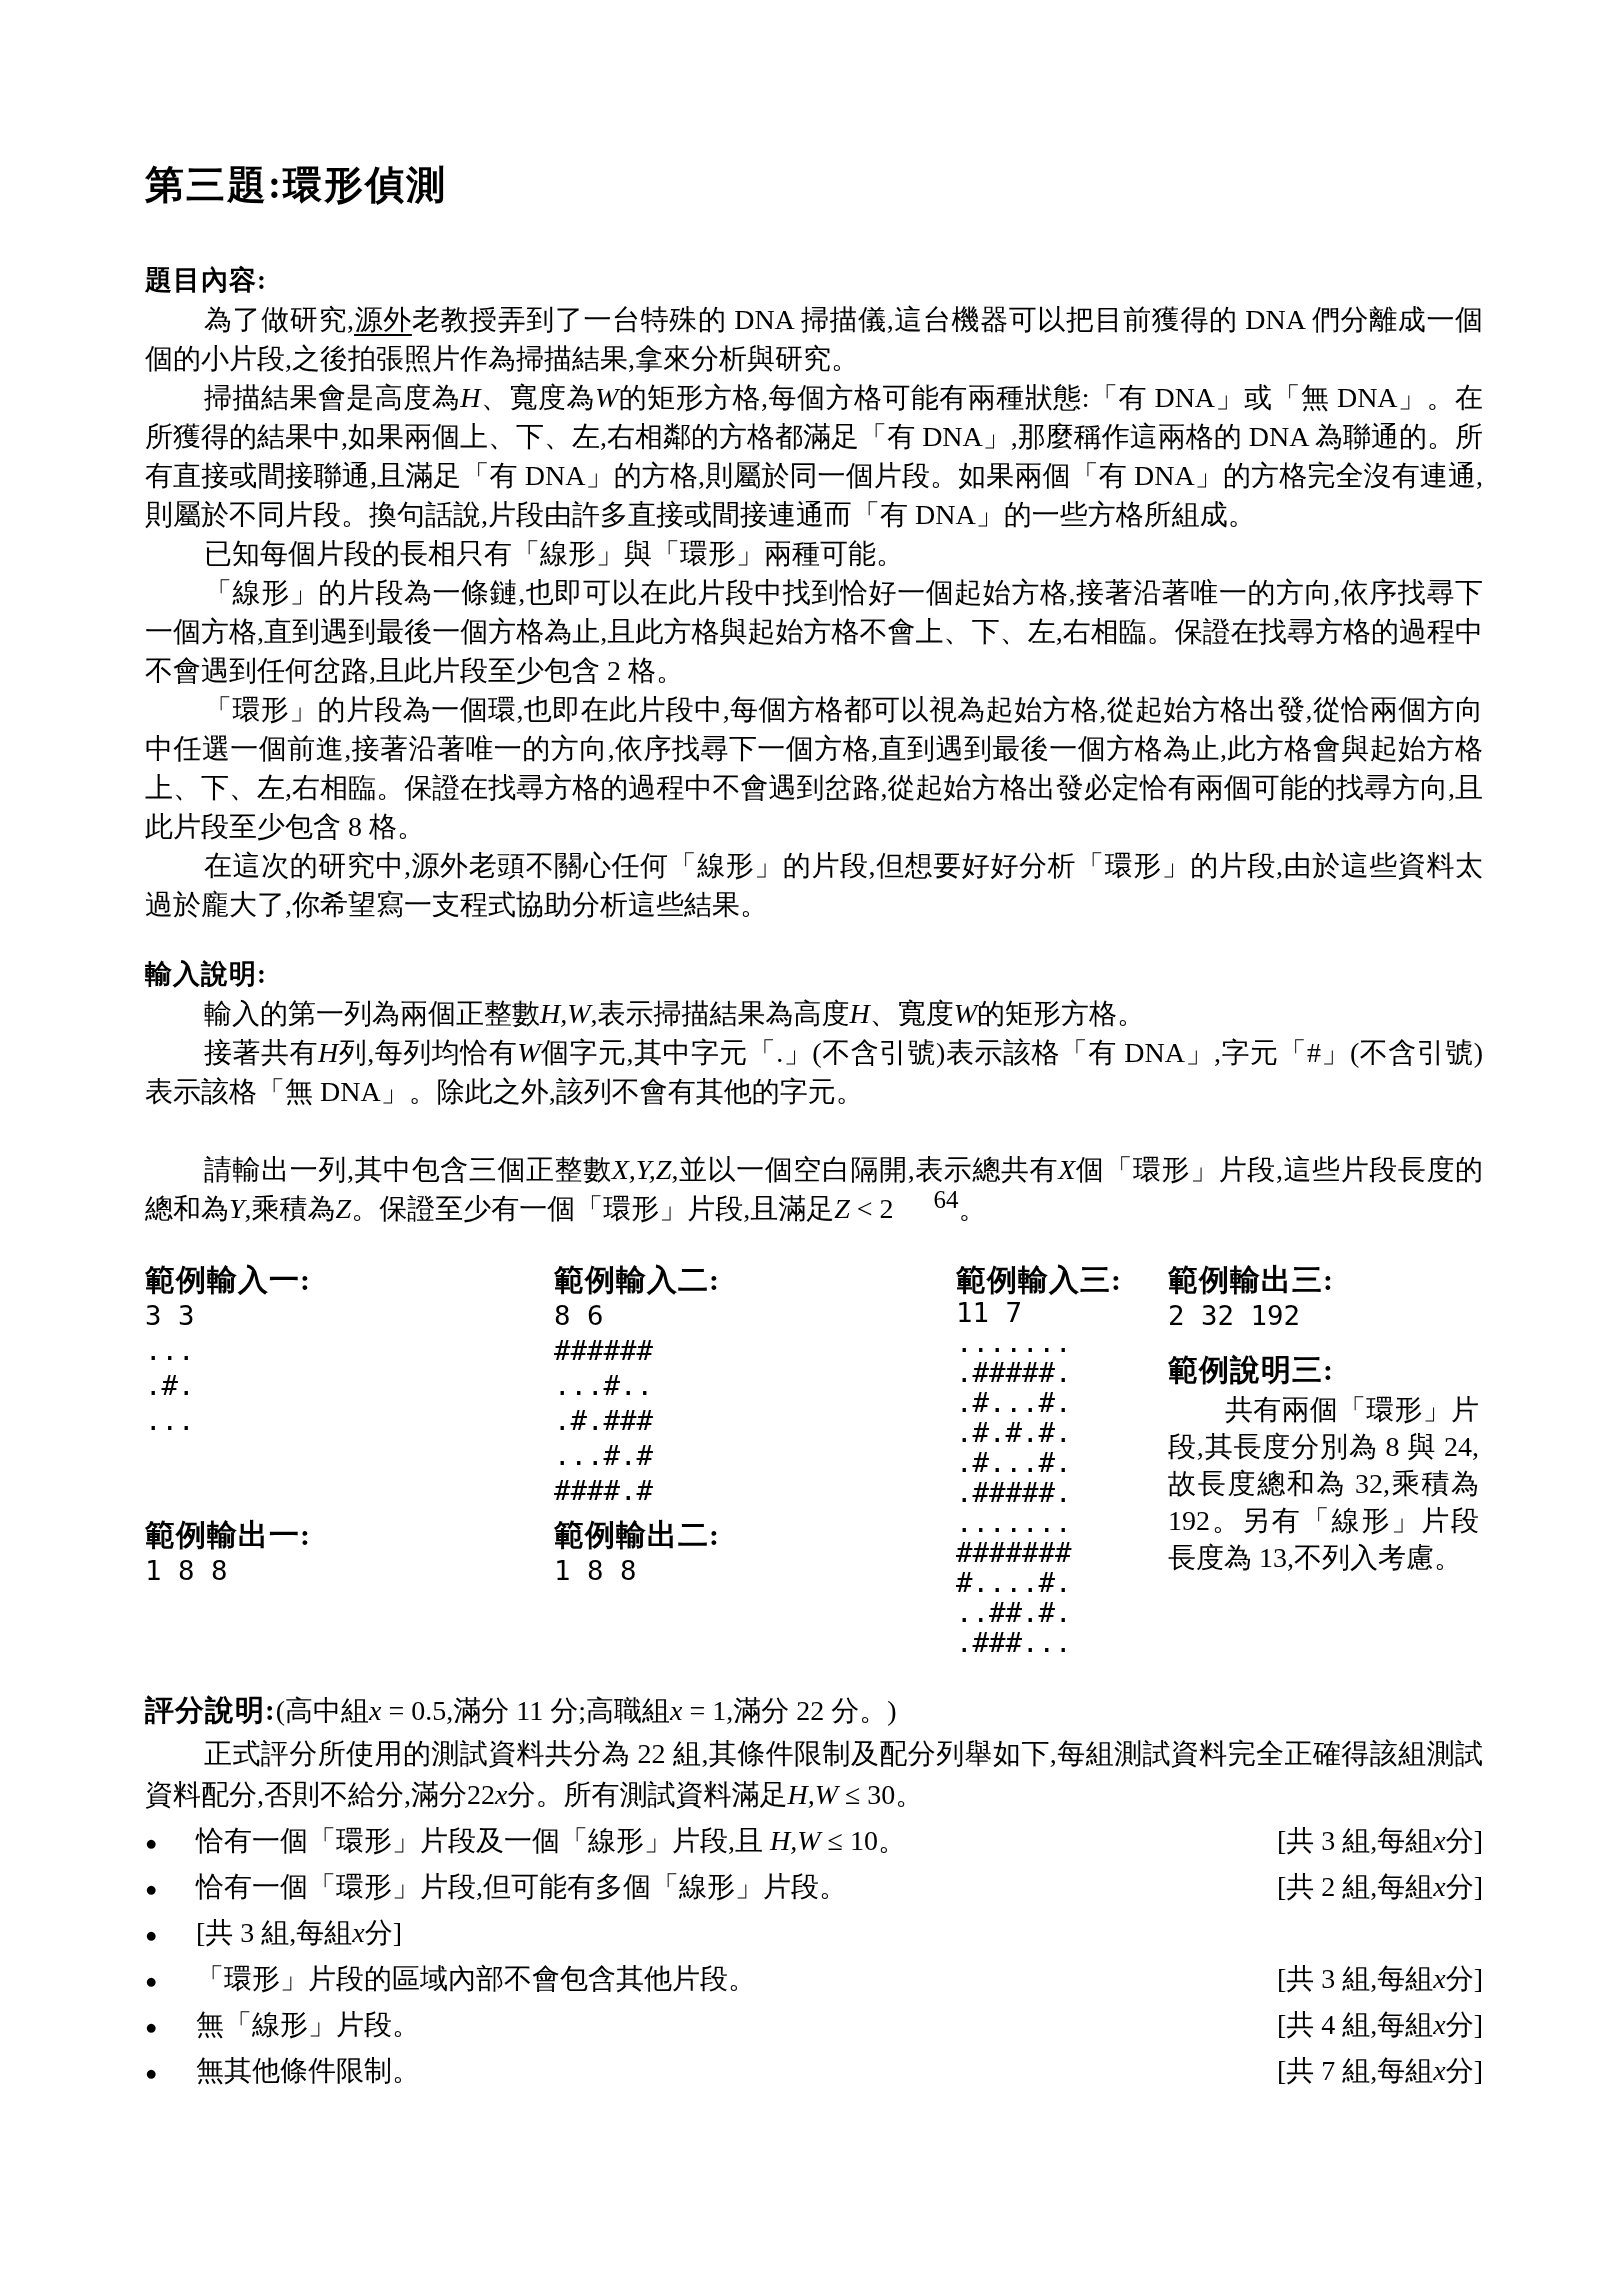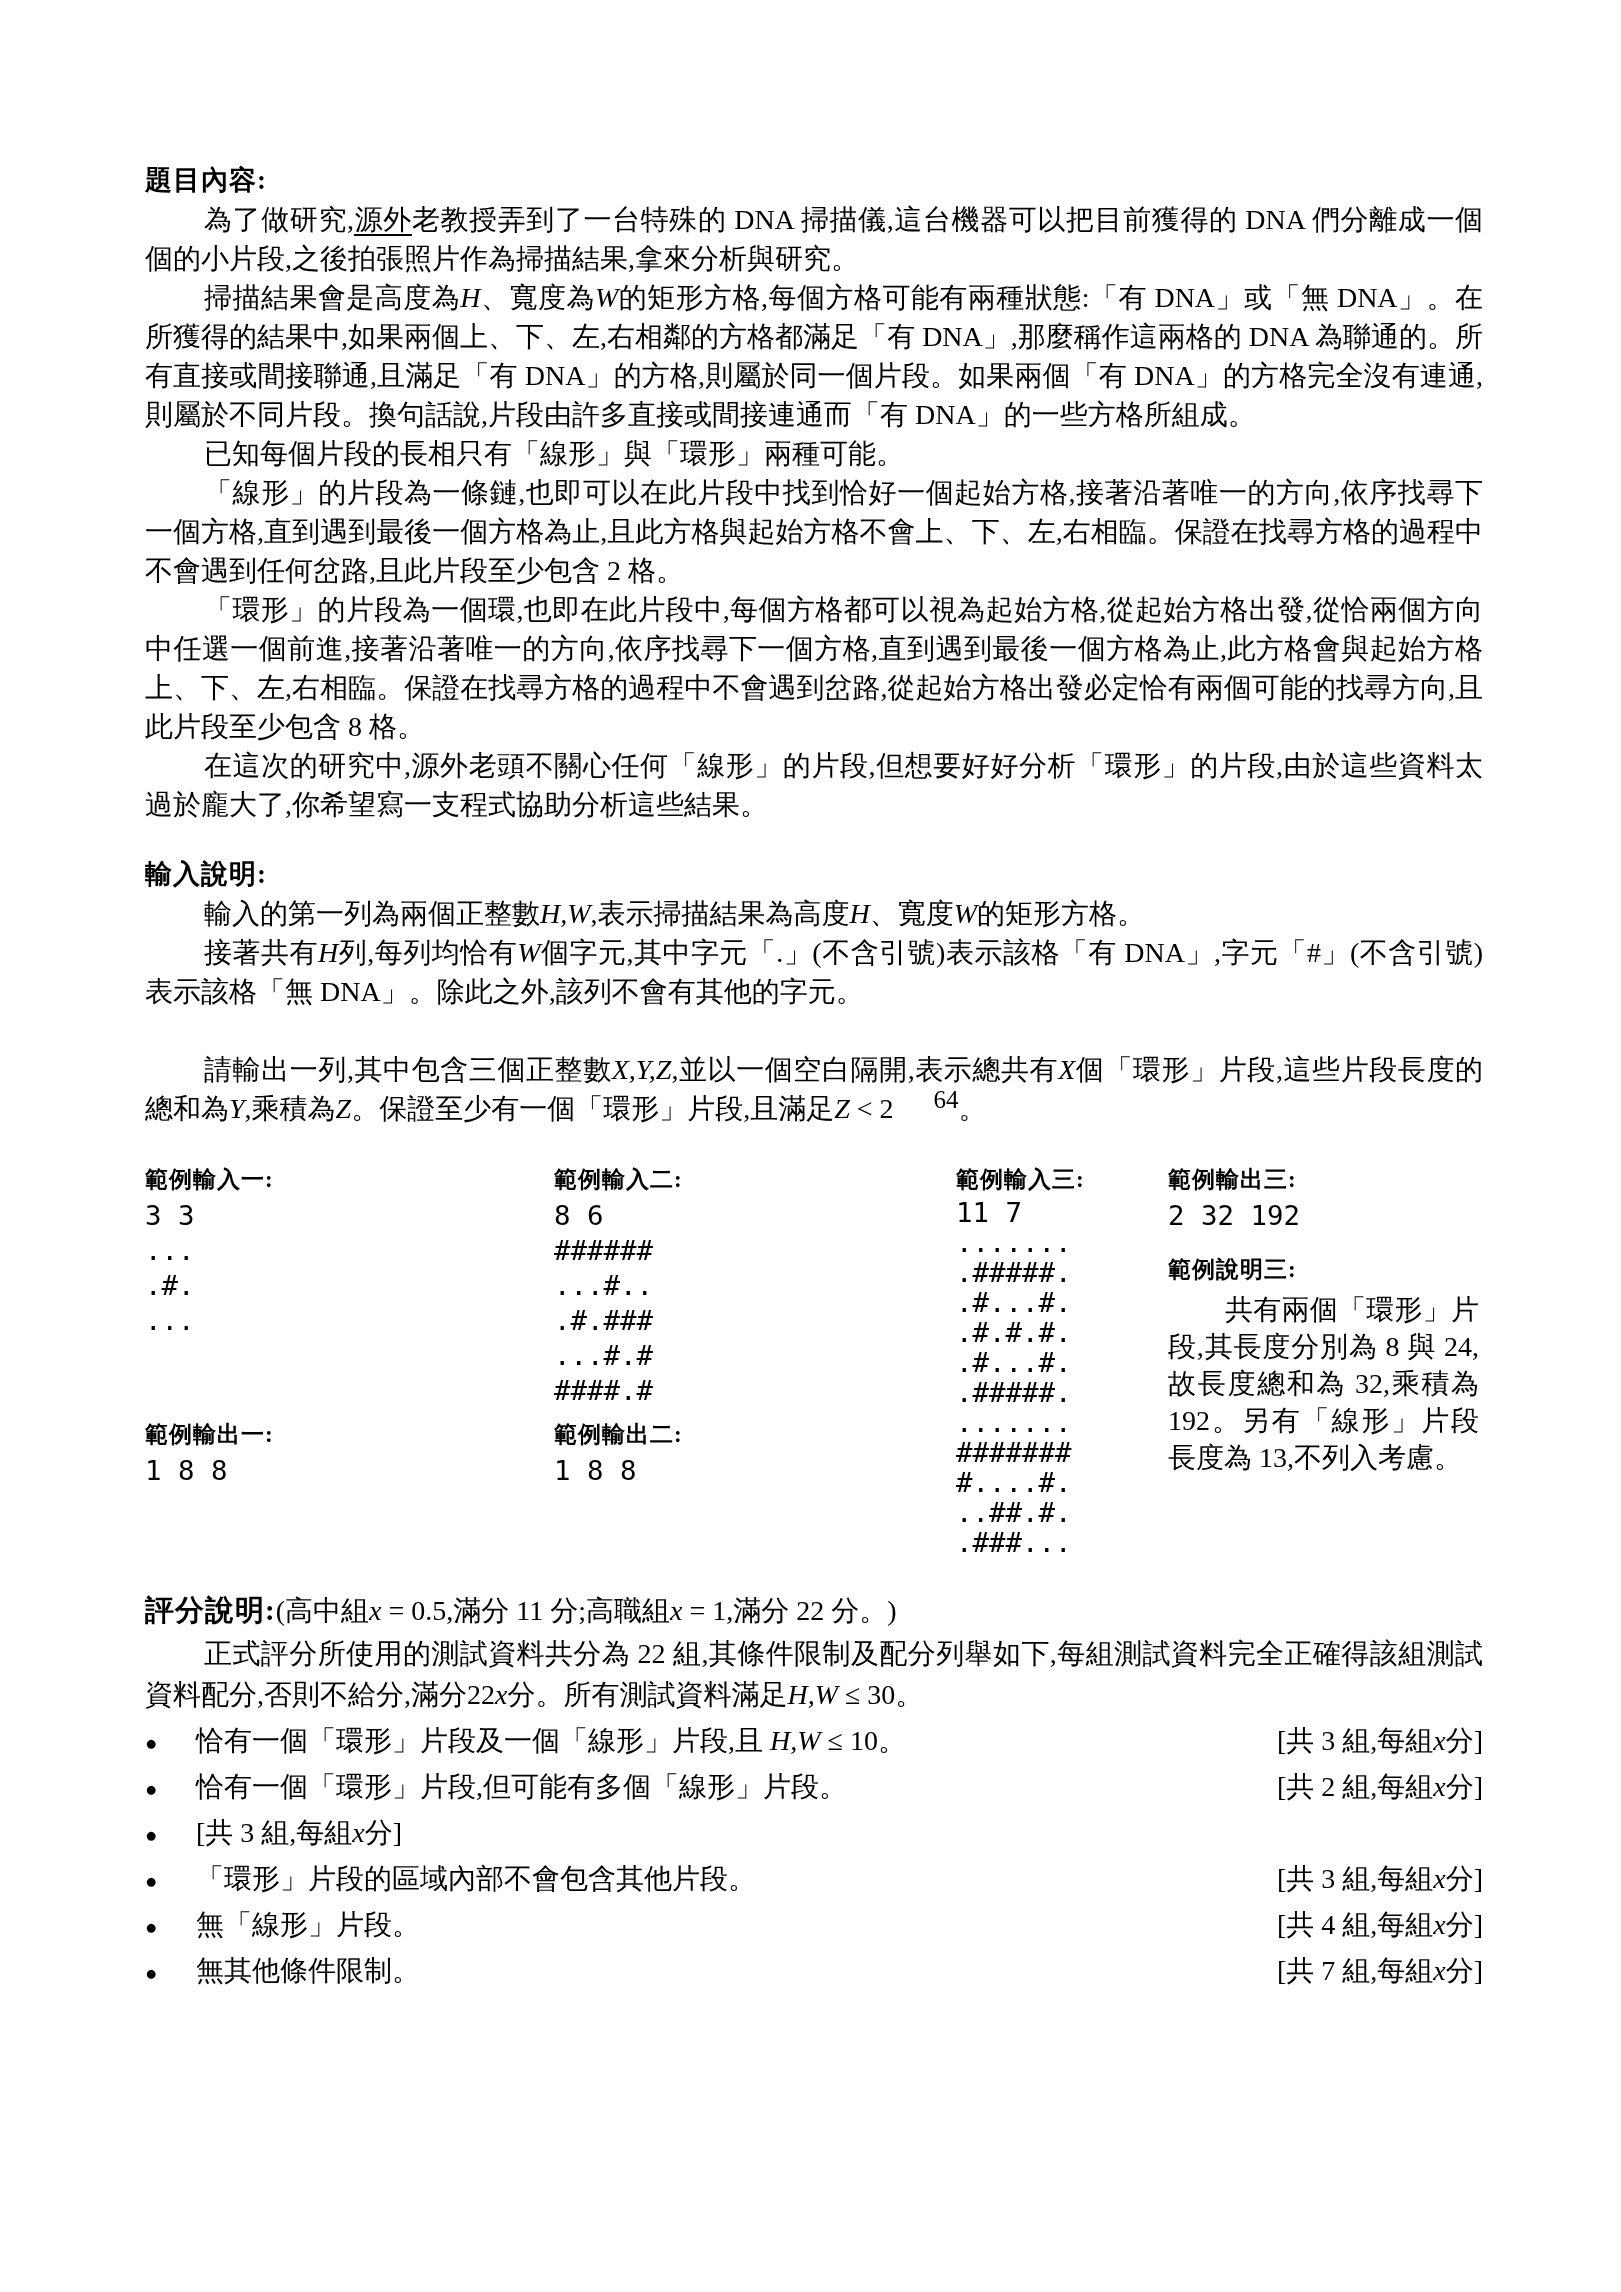--- a/index.html
+++ b/index.html
@@ -26,21 +26,21 @@
 
   .seg-m { font-style: italic; font-family: "Liberation Serif", serif; }
   .seg-u { text-decoration: underline; text-underline-offset: 4.9px; }
   sup.seg-s { font-size: 25px; line-height: 0; margin-left: 40px; }
 
   .examples {
     display: grid;
     grid-template-columns: 409px 402px 212px 1fr;
     margin-top: 33px;
   }
-  .ex-label { font-size: 23px; font-weight: 700; line-height: 37px; letter-spacing: 1px; }
+  .ex-label { font-size: 30px; font-weight: 700; line-height: 37px; letter-spacing: 1px; }
   pre.listing {
     margin: 0; font-family: "DejaVu Sans Mono", "Liberation Mono", monospace;
     font-size: 27.4px; line-height: 35px;
   }
   pre.lh31 { line-height: 30px; }
   .listing-area { height: 218px; }
   .expl-label { margin-top: 17.6px; }
   p.expl-text {
     font-size: 28px; line-height: 37px; margin: 3.9px 0 0 0;
     text-indent: 57px; text-align: justify; text-justify: inter-character;
@@ -55,20 +55,21 @@
   .bullet-row { display: flex; align-items: baseline; font-size: 28px; line-height: 43px; }
   .bullet-marker { flex: 0 0 51px; width: 51px; font-size: 20.6px; }
   .bullet-text { flex: 1 1 auto; }
   .bullet-score { flex: 0 0 auto; white-space: nowrap; text-align: center; }
 </style>
 </head>
 <body>
 
 <div class="page">
 
+  <h1 class="doc-title">第三題:環形偵測</h1>
 
   <section>
     <h2 class="sec-heading">題目內容:</h2>
     <p class="body-para"><span class="seg-p">為了做研究,</span><span class="seg-u">源外</span><span class="seg-p">老教授弄到了一台特殊的 DNA 掃描儀,這台機器可以把目前獲得的 DNA 們分離成一個個的小片段,之後拍張照片作為掃描結果,拿來分析與研究。</span></p>
     <p class="body-para"><span class="seg-p">掃描結果會是高度為</span><span class="seg-m">H</span><span class="seg-p">、寬度為</span><span class="seg-m">W</span><span class="seg-p">的矩形方格,每個方格可能有兩種狀態:「有 DNA」或「無 DNA」。在所獲得的結果中,如果兩個上、下、左,右相鄰的方格都滿足「有 DNA」,那麼稱作這兩格的 DNA 為聯通的。所有直接或間接聯通,且滿足「有 DNA」的方格,則屬於同一個片段。如果兩個「有 DNA」的方格完全沒有連通,則屬於不同片段。換句話說,片段由許多直接或間接連通而「有 DNA」的一些方格所組成。</span></p>
     <p class="body-para"><span class="seg-p">已知每個片段的長相只有「線形」與「環形」兩種可能。</span></p>
     <p class="body-para"><span class="seg-p">「線形」的片段為一條鏈,也即可以在此片段中找到恰好一個起始方格,接著沿著唯一的方向,依序找尋下一個方格,直到遇到最後一個方格為止,且此方格與起始方格不會上、下、左,右相臨。保證在找尋方格的過程中不會遇到任何岔路,且此片段至少包含 2 格。</span></p>
     <p class="body-para"><span class="seg-p">「環形」的片段為一個環,也即在此片段中,每個方格都可以視為起始方格,從起始方格出發,從恰兩個方向中任選一個前進,接著沿著唯一的方向,依序找尋下一個方格,直到遇到最後一個方格為止,此方格會與起始方格上、下、左,右相臨。保證在找尋方格的過程中不會遇到岔路,從起始方格出發必定恰有兩個可能的找尋方向,且此片段至少包含 8 格。</span></p>
     <p class="body-para"><span class="seg-p">在這次的研究中,源外老頭不關心任何「線形」的片段,但想要好好分析「環形」的片段,由於這些資料太過於龐大了,你希望寫一支程式協助分析這些結果。</span></p>
   </section>

